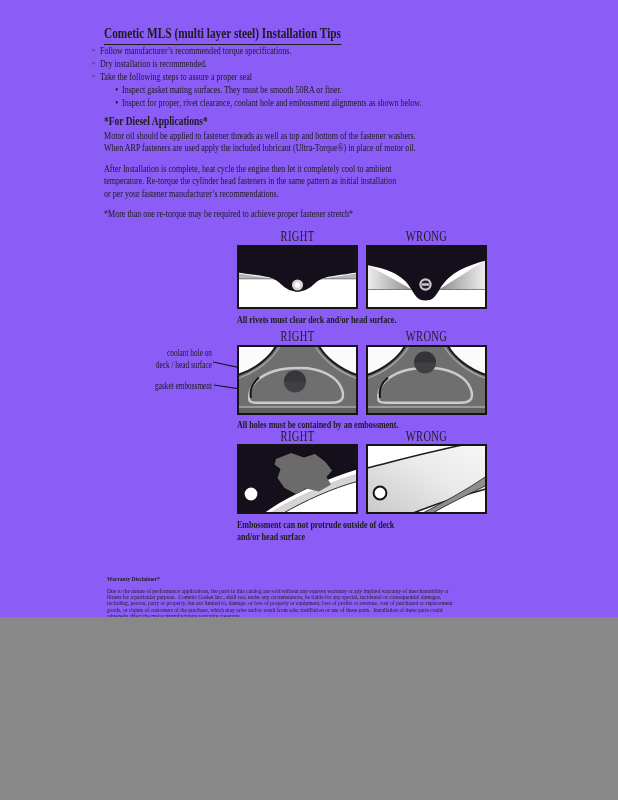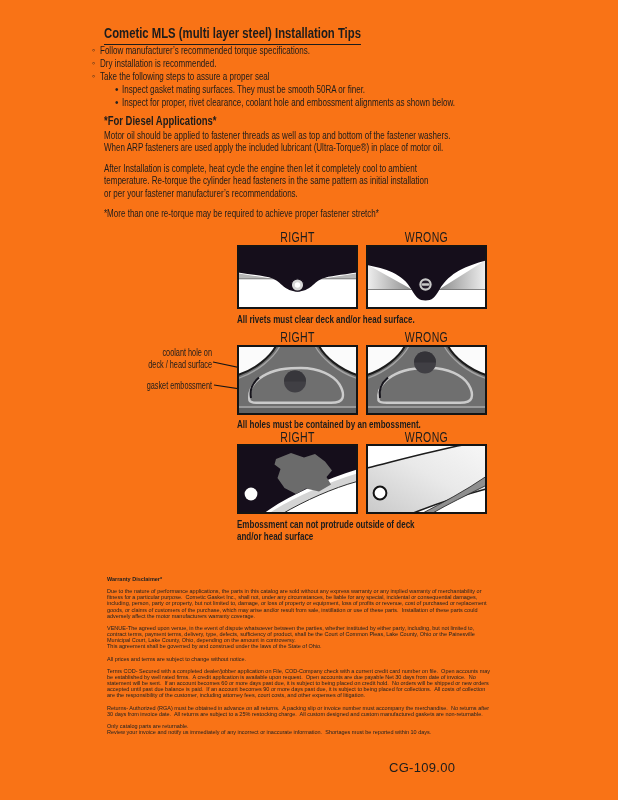--- a/index.html
+++ b/index.html
@@ -1,20 +1,20 @@
 <!DOCTYPE html>
 <html><head>
 <meta charset="utf-8">
 <style>
   html,body { margin:0; padding:0; }
   body { background:#888; }
   .page {
-    position:relative; width:618px; height:800px; margin:0 auto;
-    background:#f97316; overflow:hidden;
-    font-family:Liberation Sans, sans-serif;
+    position:relative; width:618px; height:617px; margin:0 auto;
+    background:#8b5cf6; overflow:hidden;
+    font-family:Liberation Serif, serif;
     color:#1c1c1c;
   }
   .abs { position:absolute; }
   
   .cond   { transform:scaleX(0.73); transform-origin:0 0; }
   .cond-c { transform:scaleX(0.75); transform-origin:50% 0; }
   .cond-r { transform:scaleX(0.73); transform-origin:100% 0; }
 
   .title {
     left:104px; top:24px; font-size:15.5px; font-weight:bold;

